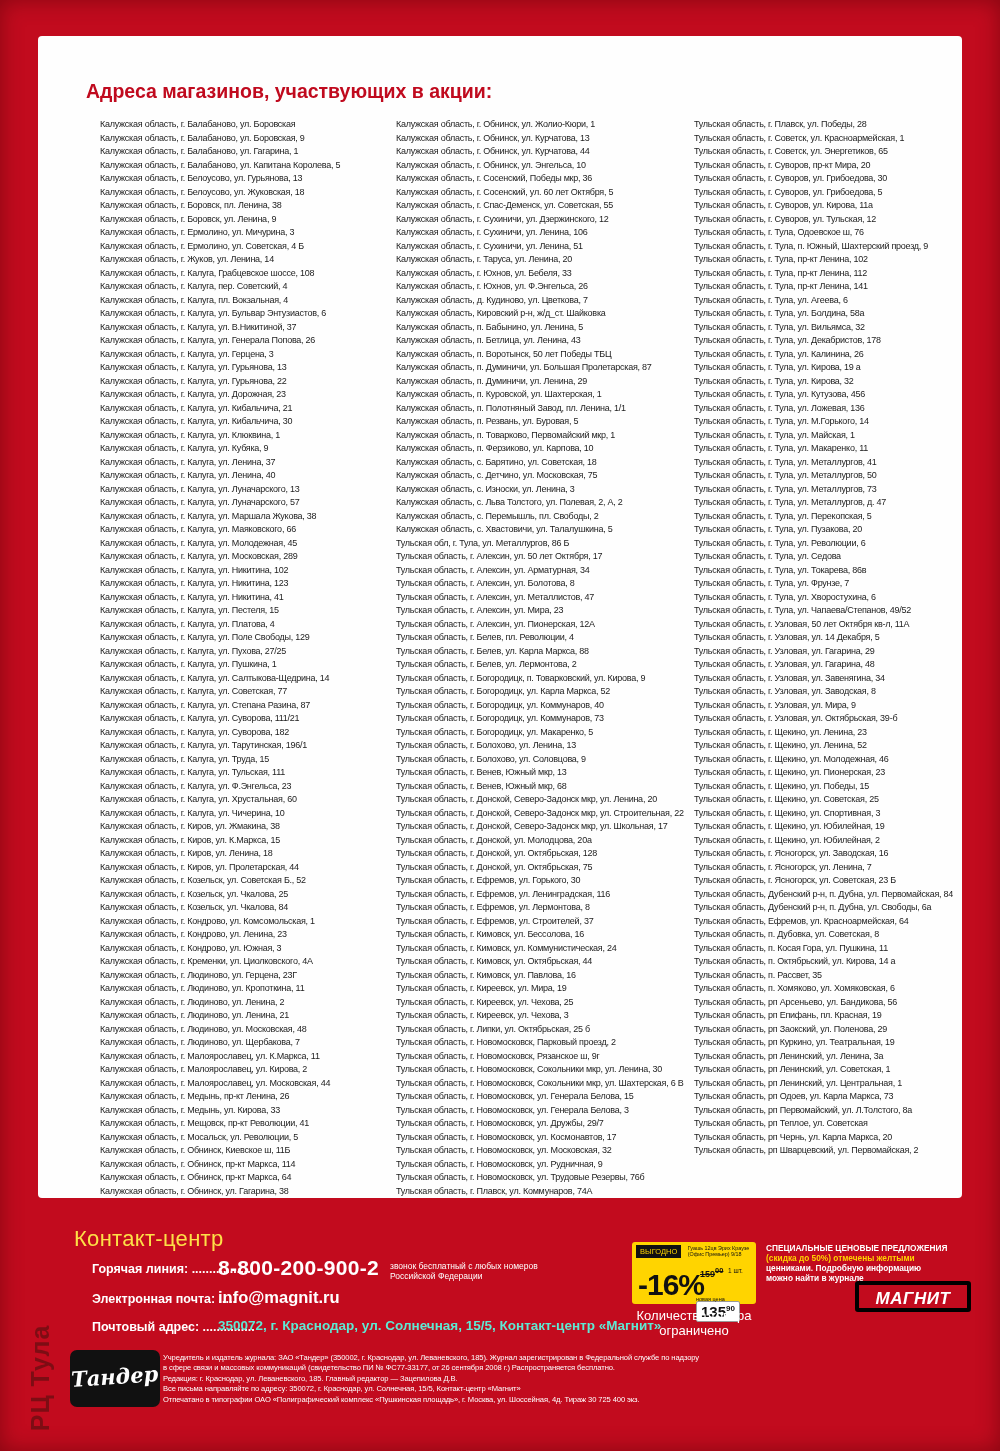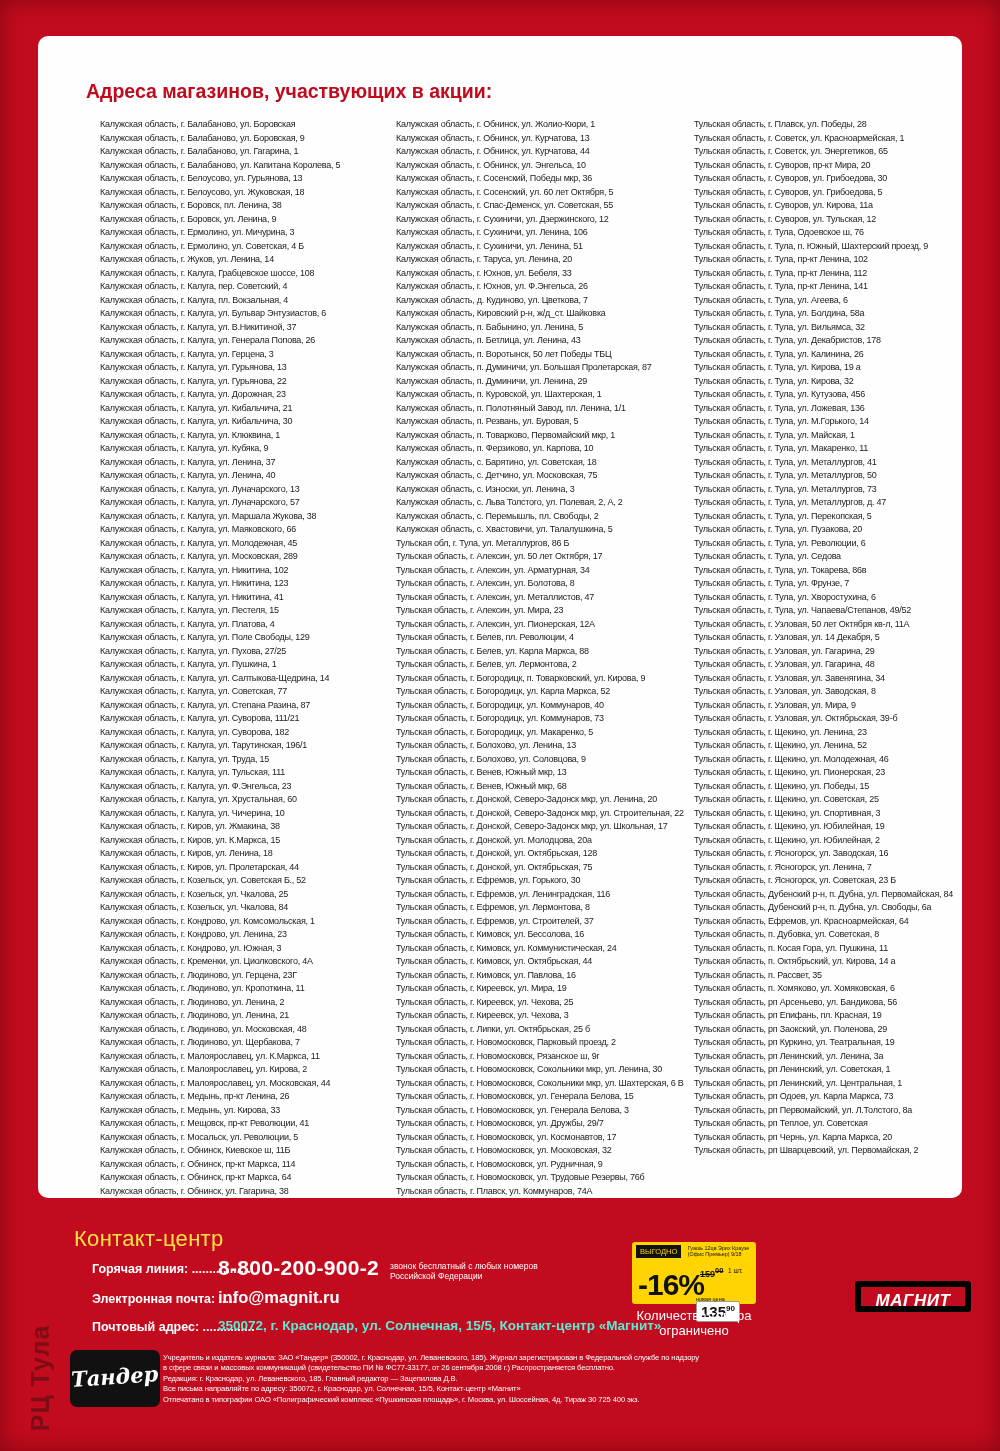--- a/index.html
+++ b/index.html
@@ -1,19 +1,19 @@
 <!DOCTYPE html>
 <html><head>
 <meta charset="utf-8">
 <style>
   html,body{margin:0;padding:0;}
   body{font-family:"Liberation Sans",sans-serif;}
   .page{position:relative;width:1000px;height:1451px;background:#c20b1e;overflow:hidden;
         box-shadow:inset 0 0 22px rgba(60,0,0,.45);}
-  .card{position:absolute;left:38px;top:36px;width:924px;height:1162px;background:#fefefe;border-radius:10px;}
+  .card{position:absolute;left:38px;top:36px;width:924px;height:1162px;background:#fefefe;border-radius:4px;}
   .title{position:absolute;left:48px;top:44px;font-size:19.5px;font-weight:bold;color:#c00a1e;}
   .col{position:absolute;top:82px;}
   .col1{left:62px;width:296px;}
   .col2{left:358px;width:298px;}
   .col3{left:656px;width:320px;}
   .addr{font-size:9px;line-height:13.5px;color:#222;white-space:nowrap;letter-spacing:-0.25px;}
   
   .contact-heading{position:absolute;left:74px;top:1226px;color:#fde047;font-weight:normal;font-size:22px;letter-spacing:.3px;}
   .row-label{position:absolute;left:64px;color:#fff;font-weight:bold;font-size:12.5px;white-space:nowrap;padding-left:28px;}
   .hotline-number{position:absolute;left:218px;top:1256px;color:#fff;font-weight:bold;font-size:21px;letter-spacing:.3px;}
@@ -35,21 +35,21 @@
   .old-price{position:absolute;left:68px;top:24px;font-size:9px;font-weight:bold;color:#111;text-decoration:line-through;}
   .unit{position:absolute;left:96px;top:25px;font-size:6.5px;color:#111;}
   .new-price{position:absolute;left:64px;top:35px;background:#fff;border:1px solid #999;border-radius:2px;padding:1px 4px;
              font-size:15px;font-weight:bold;color:#111;margin-top:24px;}
   .new-price sup{font-size:8px;}
   .new-price-label{position:absolute;left:64px;top:54px;font-size:5.5px;color:#111;}
   .qty-note{position:absolute;left:632px;top:1308px;width:124px;color:#fff;font-size:13px;text-align:center;}
   
   .special{position:absolute;left:766px;top:1243px;width:212px;color:#fff;font-size:8.3px;line-height:10px;font-weight:bold;}
   .special .yellow{color:#ffd400;}
-  .magnit{position:absolute;left:855px;top:1281px;width:116px;height:31px;background:#c20b1e;border:6px solid #000000;border-radius:3px;
+  .magnit{position:absolute;left:855px;top:1281px;width:116px;height:31px;background:#c20b1e;border:4px solid #000000;border-radius:3px;
           box-sizing:border-box;color:#fff;text-align:center;font-weight:bold;font-style:italic;font-size:17px;line-height:27px;letter-spacing:.5px;}
 </style>
 </head>
 <body>
 
 <div class="page">
 
   <div class="card">
     <div class="title">Адреса магазинов, участвующих в акции:</div>
     <div class="col col1">
@@ -330,15 +330,21 @@
     <span class="promo-badge">ВЫГОДНО</span>
     <span class="promo-product">Гуашь 12цв Эрих Краузе (Офис Премьер) 9/18</span>
     <div class="promo-discount">-16%</div>
     <div class="old-price"><span>159</span><sup>00</sup></div>
     <div class="unit">1 шт.</div>
     <div class="new-price"><span>135</span><sup>90</sup></div>
     <div class="new-price-label">новая цена</div>
   </div>
   <div class="qty-note">Количество товара ограничено</div>
 
+  <div class="special">
+    <div>СПЕЦИАЛЬНЫЕ ЦЕНОВЫЕ ПРЕДЛОЖЕНИЯ</div>
+    <div class="yellow">(скидка до 50%) отмечены желтыми</div>
+    <div>ценниками. Подробную информацию</div>
+    <div>можно найти в журнале</div>
+  </div>
   <div class="magnit">МАГНИТ</div>
 
 </div>
 
 </body></html>

